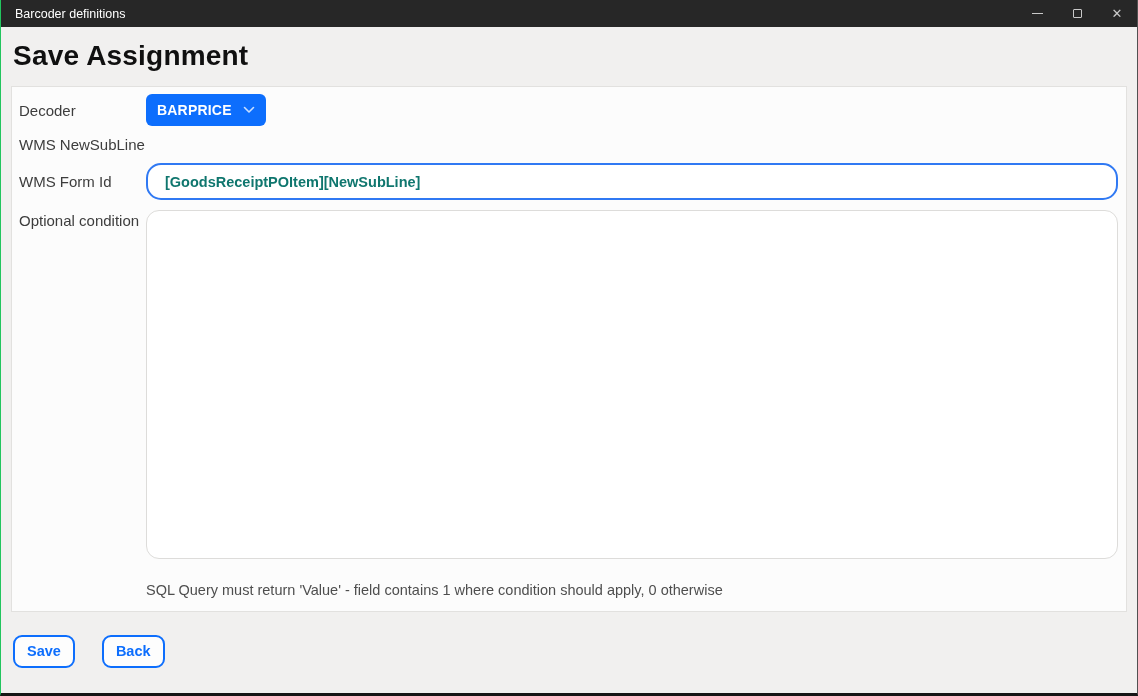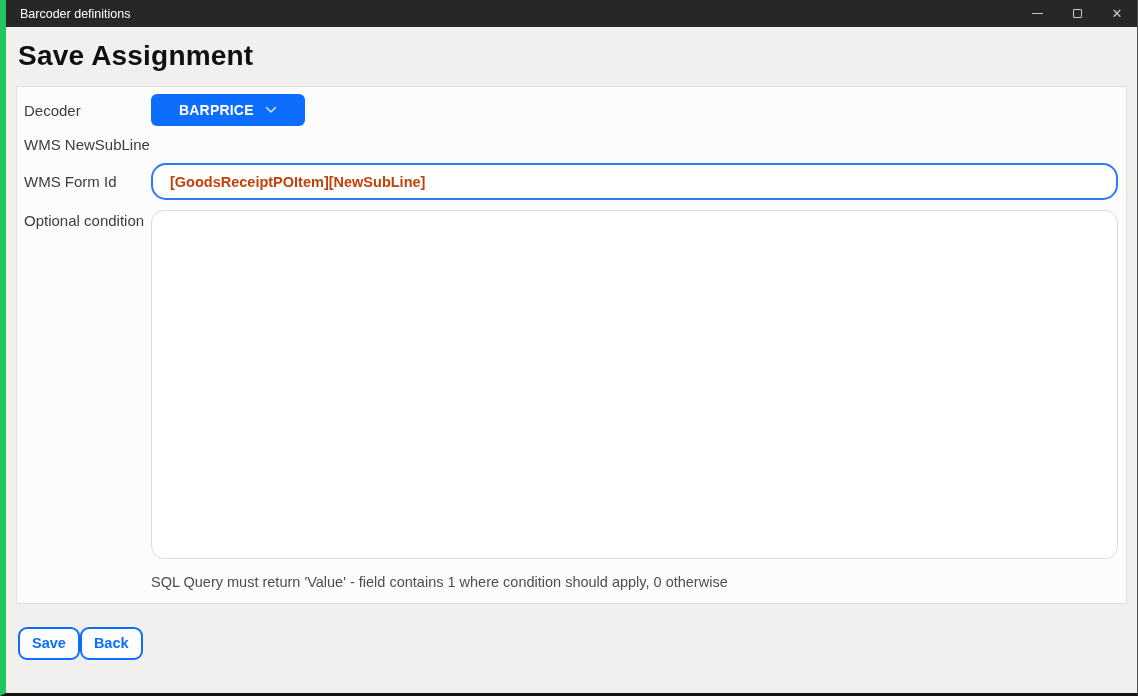--- a/index.html
+++ b/index.html
@@ -1,21 +1,21 @@
 <!DOCTYPE html>
 <html><head>
 <meta charset="utf-8">
 <style>
   * { margin:0; padding:0; box-sizing:border-box; }
   html,body { width:1138px; height:696px; }
   body { font-family:"Liberation Sans", sans-serif; background:#f1f0ef; }
 
   .app {
     width:1138px; height:696px;
-    border-left:6px solid #22c55e;
+    border-left:1px solid #22c55e;
     border-right:1px solid #515151;
     border-bottom:3px solid #161616;
     background:#f1f0ef;
     overflow:hidden;
   }
 
   
   .titlebar {
     height:27px; background:#272727; color:#ffffff;
     display:flex; align-items:center;
@@ -47,48 +47,48 @@
   }
   .form-row { display:flex; align-items:center; margin-bottom:10px; }
   .form-row.align-top { align-items:flex-start; }
   .form-row.align-top .form-label { padding-top:2px; }
   .form-label { width:127px; flex:none; font-size:15px; color:#3d3d3d; }
   .control { flex:1; min-width:0; }
 
   .dropdown-btn {
     background:#0d6efd; color:#ffffff;
     border:none; border-radius:6px;
-    height:32px; padding:0 28px;
+    height:32px; padding:0 11px;
     display:inline-flex; align-items:center; gap:11px;
     font-family:inherit; font-size:14px; font-weight:700;
     letter-spacing:0.2px; cursor:pointer;
   }
   .chev { display:block; }
 
   .text-input {
     width:100%; height:37px;
     border:2px solid #3079f3; border-radius:15px;
     background:#ffffff;
     padding:0 17px;
-    font-family:inherit; font-size:14.5px; font-weight:700; color:#c2410c;
+    font-family:inherit; font-size:14.5px; font-weight:700; color:#0f766e;
     outline:none;
   }
 
   .textarea {
     width:100%; height:349px;
     border:1px solid #dddcda; border-radius:13px;
     background:#ffffff; resize:none; outline:none;
     padding:10px 14px;
     font-family:inherit; font-size:14px; color:#1b1b1b;
   }
 
-  .help-block { margin:10px 0 0 127px; color:#4e4e4e; font-size:14.5px; line-height:19.5px; }
+  .help-block { margin:18px 0 0 127px; color:#4e4e4e; font-size:14.5px; line-height:19.5px; }
 
   
-  .actions { display:flex; gap:0; margin:23px 12px 0 12px; }
+  .actions { display:flex; gap:27px; margin:23px 12px 0 12px; }
   .action-btn {
     min-width:56px; height:33px; padding:0 12px;
     background:#fdfdfd; color:#0d6efd;
     border:2px solid #0d6efd; border-radius:9px;
     font-family:inherit; font-size:14.5px; font-weight:700;
     cursor:pointer;
   }
 </style>
 </head>
 <body>

